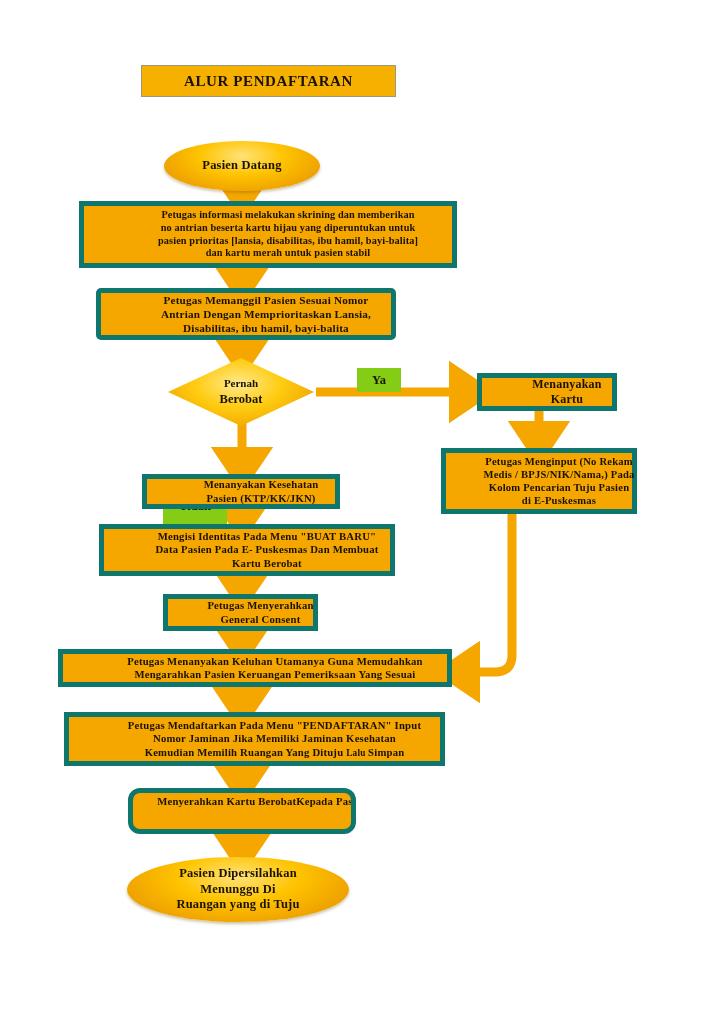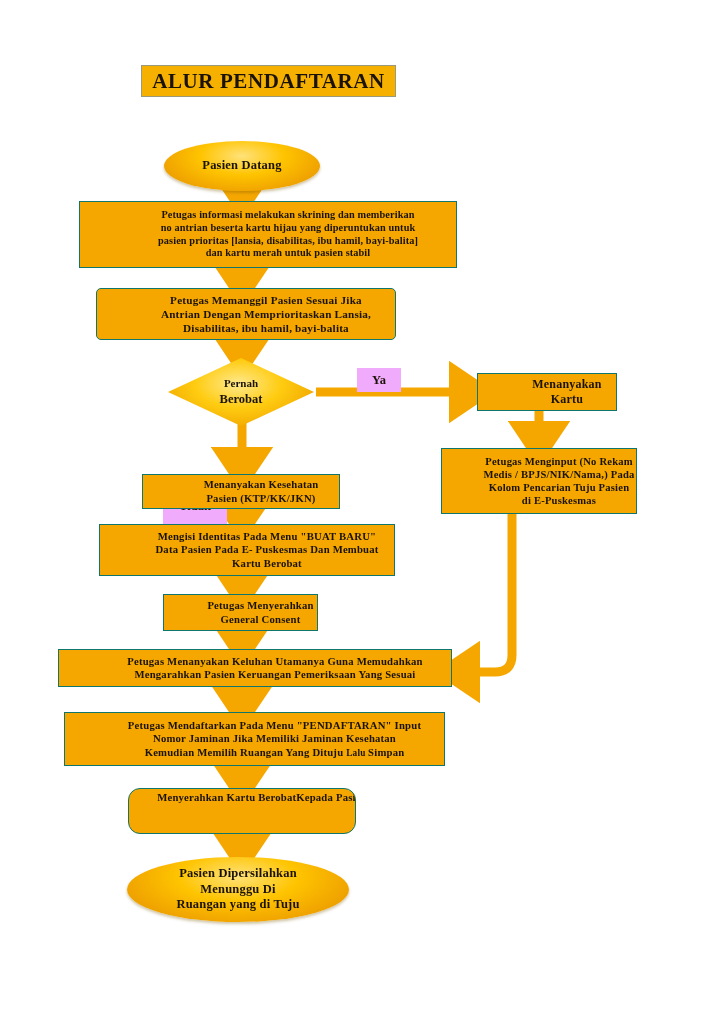--- a/index.html
+++ b/index.html
@@ -26,29 +26,29 @@
     text-align: center;
     display: flex;
     align-items: center;
     justify-content: center;
     line-height: 1.25;
     letter-spacing: 0.2px;
     overflow: visible;
     white-space: nowrap;
   }
   .node.boxed {
-    border: 1px solid #0f766e;
+    border: 5px solid #0f766e;
     background: #F5A700;
     padding-left: 40px;
   }
 
   .title-box {
     left: 141px; top: 65px;
     width: 255px; height: 32px;
-    font-size: 21px;
+    font-size: 15px;
     letter-spacing: 0.6px;
     border: 1px solid #9a9a7a;
     background: #F5B000;
   }
 
   .ellipse {
     border-radius: 50%;
     background:
       radial-gradient(ellipse at 50% 30%, #FFE27A 0%, #FFC400 38%, #F0A400 72%, #E09400 100%);
     border: none;
@@ -151,21 +151,21 @@
     flex-direction: row;
     align-items: flex-start;
     padding-top: 2px;
     overflow: hidden;
     border-radius: 12px;
   }
   .b-handover > div { width: 100%; text-align: center; }
 
   .lbl {
     position: absolute;
-    background: #f0abfc;
+    background: #84cc16;
     color: #1a1205;
     font-weight: bold;
     text-align: center;
     display: flex; align-items: center; justify-content: center;
     font-size: 12.5px;
     border: none;
   }
   .lbl-ya  { left: 357px; top: 368px; width: 44px; height: 24px; }
   .lbl-tdk { left: 163px; top: 440px; width: 64px; height: 42px; margin-top: 45px; }
 </style>
@@ -215,21 +215,21 @@
 </div>
 
 <div class="node boxed b-screening">
   <div>Petugas  informasi  melakukan  skrining  dan   memberikan</div>
   <div>no  antrian  beserta  kartu  hijau  yang  diperuntukan  untuk</div>
   <div>pasien    prioritas  [lansia,  disabilitas,  ibu  hamil,  bayi-balita]</div>
   <div>dan   kartu   merah   untuk    pasien   stabil</div>
 </div>
 
 <div class="node boxed b-call">
-  <div>Petugas  Memanggil  Pasien  Sesuai   Jika</div>
+  <div>Petugas  Memanggil  Pasien  Sesuai   Nomor</div>
   <div>Antrian  Dengan  Memprioritaskan  Lansia,</div>
   <div>Disabilitas,  ibu  hamil,  bayi-balita</div>
 </div>
 
 <div class="diamond-wrap">
   <div class="diamond-shape"></div>
   <div class="diamond-label">
     <div class="l1">Pernah</div>
     <div class="l2">Berobat</div>
   </div>

